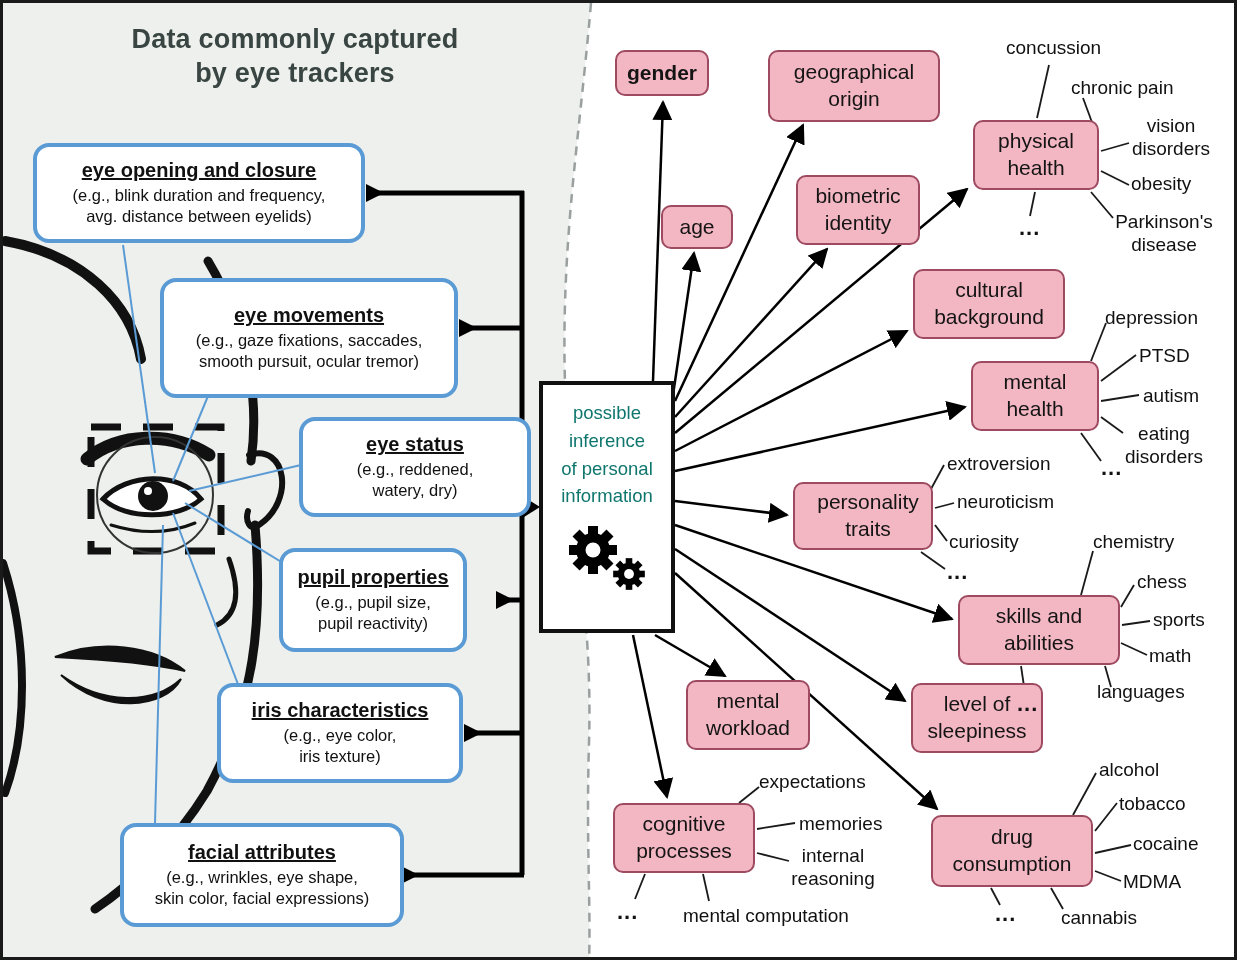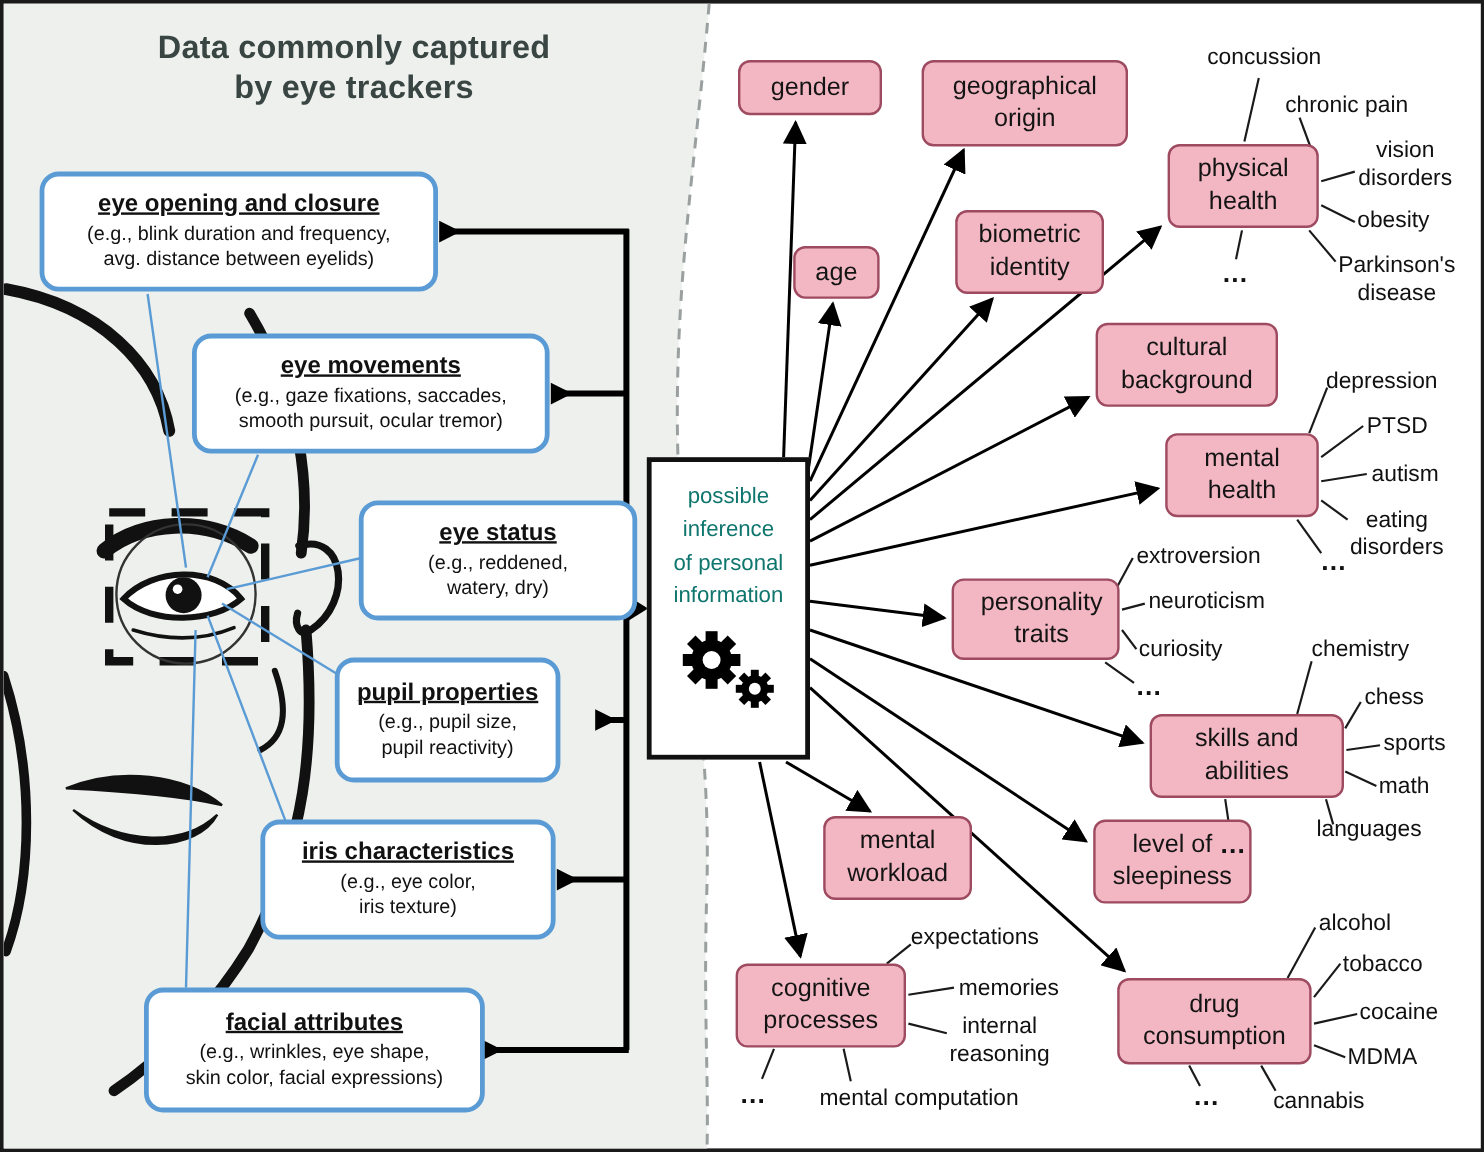--- a/index.html
+++ b/index.html
@@ -164,21 +164,21 @@
   <div class="layer">
 
     <div class="abs page-title" style="left:62px;top:20px;width:460px;">Data commonly captured
 by eye trackers</div>
 
     <div class="abs cap-box" style="left:30px;top:140px;width:332px;height:100px;">
       <div class="cap-title">eye opening and closure</div>
       <div class="cap-desc">(e.g., blink duration and frequency,
 avg. distance between eyelids)</div>
     </div>
-    <div class="abs cap-box" style="left:157px;top:275px;width:298px;height:100px;">
+    <div class="abs cap-box" style="left:157px;top:275px;width:298px;height:120px;">
       <div class="cap-title">eye movements</div>
       <div class="cap-desc">(e.g., gaze fixations, saccades,
 smooth pursuit, ocular tremor)</div>
     </div>
     <div class="abs cap-box" style="left:296px;top:414px;width:232px;height:100px;">
       <div class="cap-title">eye status</div>
       <div class="cap-desc">(e.g., reddened,
 watery, dry)</div>
     </div>
     <div class="abs cap-box" style="left:276px;top:545px;width:188px;height:104px;">
@@ -217,21 +217,21 @@
             <rect x="-5" y="-24" width="10" height="48" transform="rotate(45)"></rect>
             <rect x="-5" y="-24" width="10" height="48" transform="rotate(90)"></rect>
             <rect x="-5" y="-24" width="10" height="48" transform="rotate(135)"></rect>
             <circle r="17"></circle>
             <circle r="7.5" fill="#fff"></circle>
           </g>
         </g>
       </svg>
     </div>
 
-    <div class="abs inf-box" style="left:612px;top:47px;width:120px;height:46px;">gender</div>
+    <div class="abs inf-box" style="left:612px;top:47px;width:94px;height:46px;font-weight:bold;">gender</div>
     <div class="abs inf-box" style="left:765px;top:47px;width:172px;height:72px;">geographical
 origin</div>
     <div class="abs inf-box" style="left:658px;top:202px;width:72px;height:44px;">age</div>
     <div class="abs inf-box" style="left:793px;top:172px;width:124px;height:70px;">biometric
 identity</div>
     <div class="abs inf-box" style="left:970px;top:117px;width:126px;height:70px;">physical
 health</div>
     <div class="abs inf-box" style="left:910px;top:266px;width:152px;height:70px;">cultural
 background</div>
     <div class="abs inf-box" style="left:968px;top:358px;width:128px;height:70px;">mental

